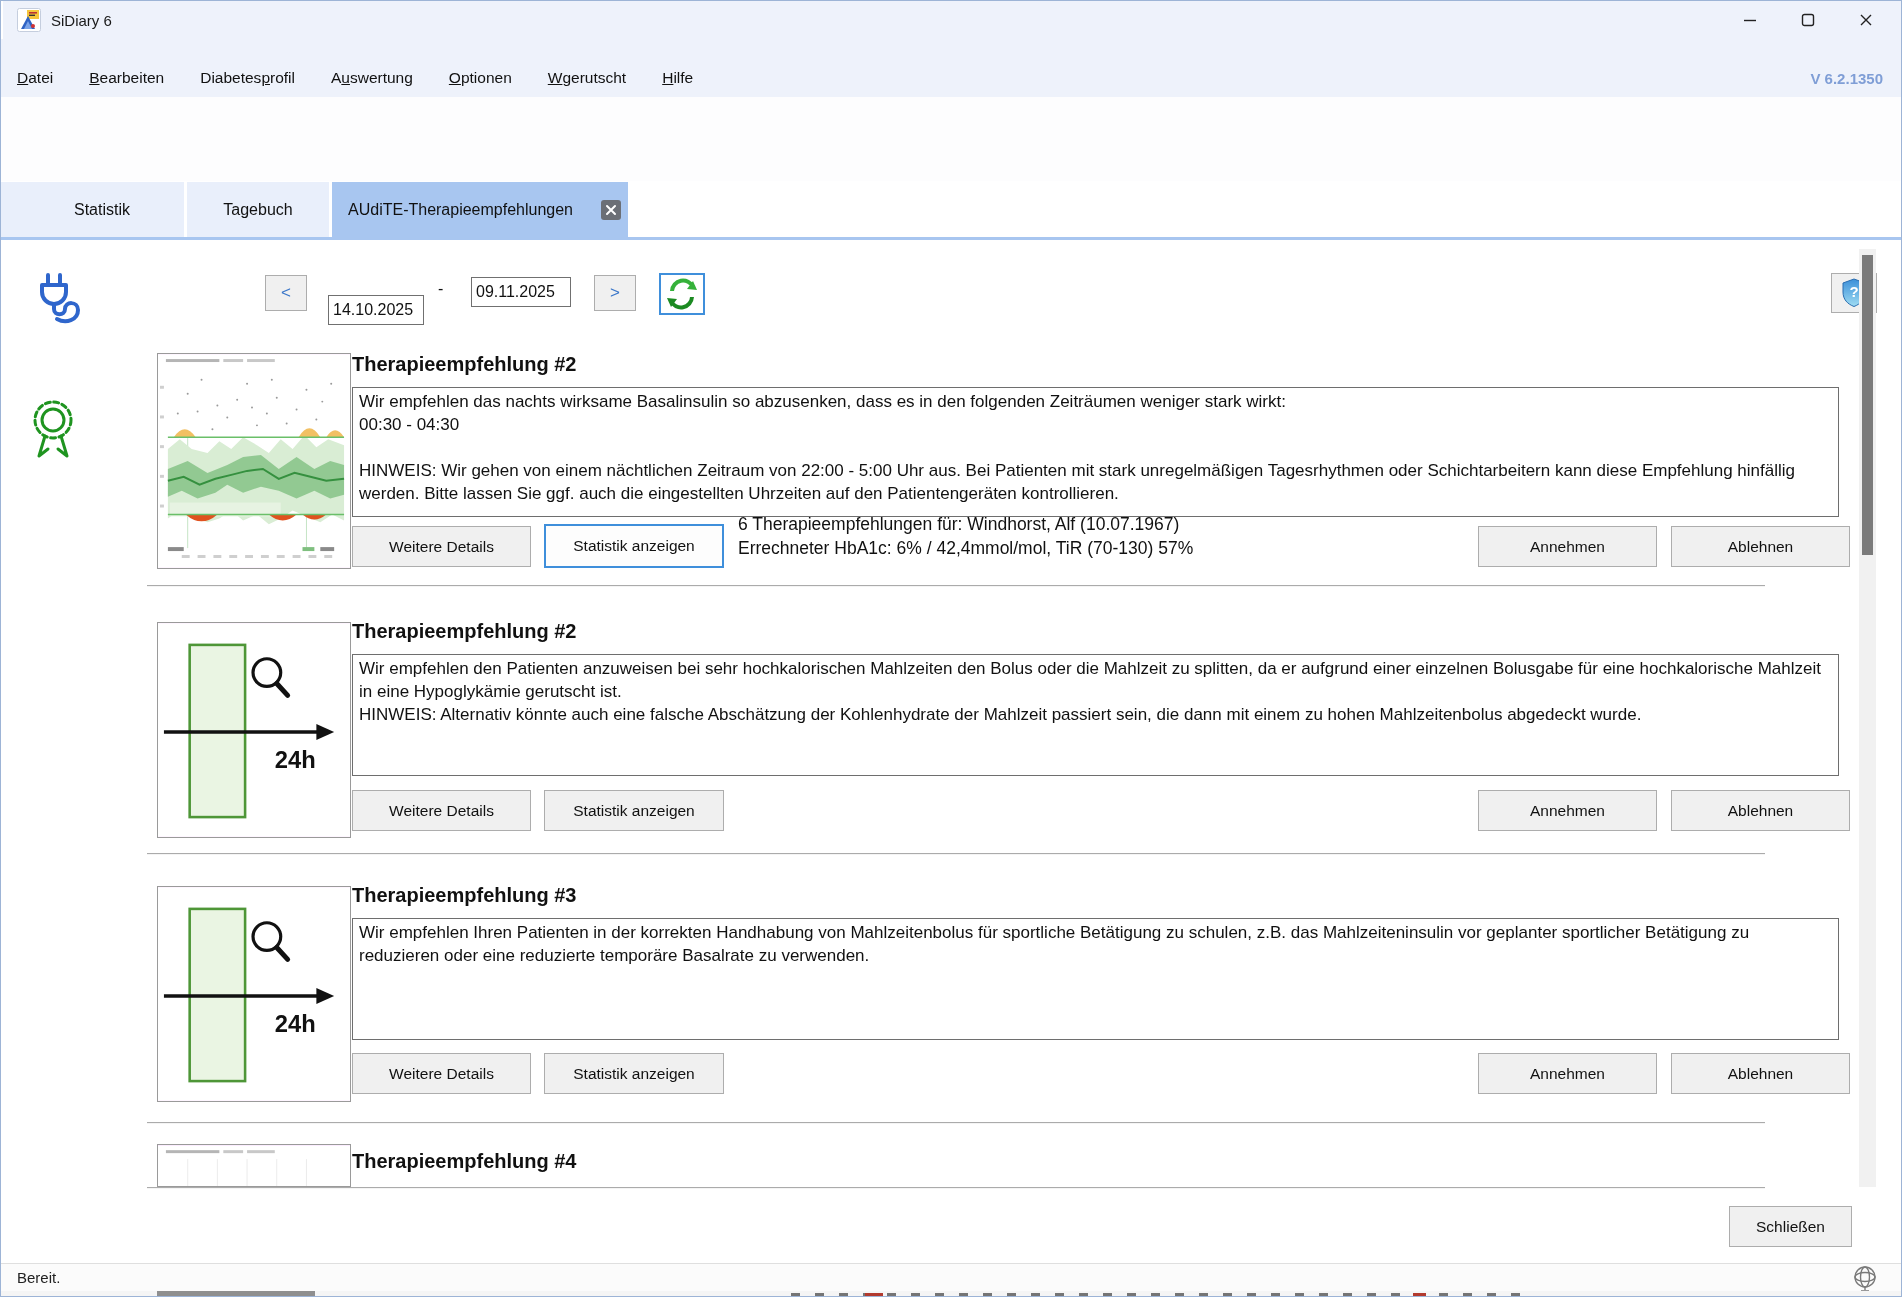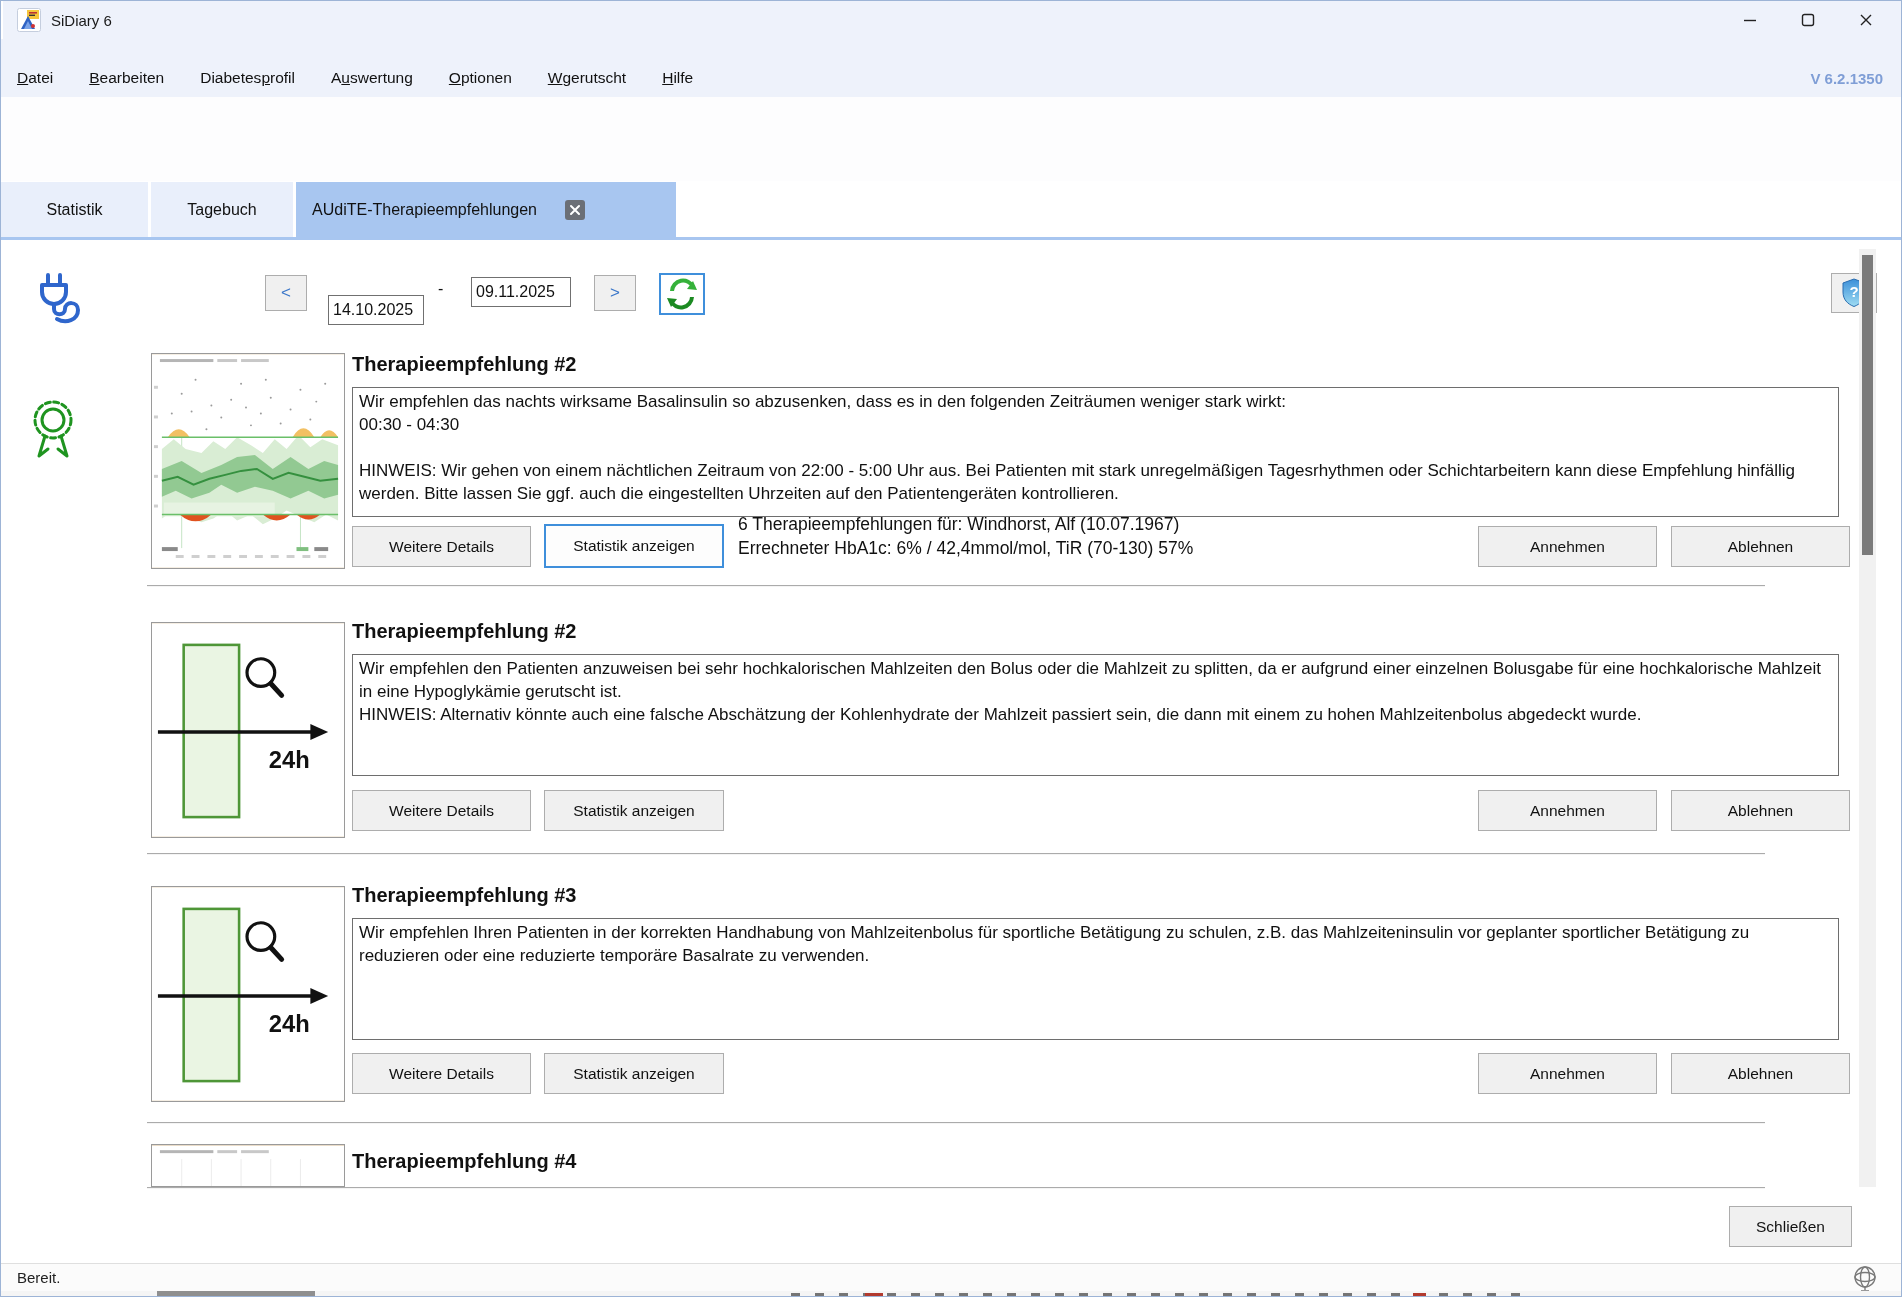--- a/index.html
+++ b/index.html
@@ -21,38 +21,38 @@
   .version{position:absolute;right:18px;bottom:10px;font-weight:bold;font-size:15px;color:#7f9ed6;}
   
   .toolbar{position:absolute;left:0;top:96px;width:100%;height:84px;background:#fdfdfe;}
   .tbi{position:absolute;top:116px;width:44px;height:44px;}
   .tbi svg g.ic{stroke:#4f82d9;stroke-width:2.2;fill:none;stroke-linecap:round;stroke-linejoin:round;}
   .tbsep{position:absolute;top:110px;width:1px;height:58px;background:#c9d4e8;}
   .recommend{position:absolute;right:20px;top:158px;font-weight:bold;font-size:15px;color:#a9bedf;}
   
   .tabstrip{position:absolute;left:0;top:181px;width:100%;height:55px;background:#ffffff;display:flex;}
   .tab{height:55px;display:flex;align-items:center;justify-content:center;font-size:16px;background:#e9effb;margin-right:3px;}
-  .tab.t1{width:147px;}
+  .tab.t1{width:164px;padding-left:19px;}
   .tab.t2{width:142px;}
-  .tab.active{width:380px;background:#a8c6f0;justify-content:flex-start;padding-left:16px;box-sizing:border-box;}
+  .tab.active{width:296px;background:#a8c6f0;justify-content:flex-start;padding-left:16px;box-sizing:border-box;}
   .tabclose{margin-left:28px;width:20px;height:20px;}
   .tabunderline{position:absolute;left:0;top:236px;width:100%;height:3px;background:#a8c6f0;}
   
   .content{position:absolute;left:0;top:239px;width:100%;height:1023px;background:#fff;}
   .sideicon{position:absolute;}
   .label{font-size:15px;}
   .zlabel{position:absolute;left:158px;top:283px;}
   .navbtn{position:absolute;width:42px;height:36px;background:#f0f0f0;border:1px solid #adadad;font-size:17px;color:#3a76c9;display:flex;align-items:center;justify-content:center;box-sizing:border-box;}
   .datefield{position:absolute;height:30px;border:1px solid #707070;font-family:"Liberation Sans",sans-serif;font-size:16px;padding:0 4px;box-sizing:border-box;background:#fff;color:#111;}
   .dash{position:absolute;left:437px;top:282px;font-size:16px;}
   .refreshbtn{position:absolute;left:658px;top:272px;width:46px;height:42px;background:#fff;border:2px solid #3f8fdb;display:flex;align-items:center;justify-content:center;box-sizing:border-box;}
   .patienthdr{position:absolute;left:737px;top:272px;font-weight:normal;font-size:17.5px;line-height:24px;white-space:nowrap;}
   .helpbtn{position:absolute;left:1830px;top:272px;width:46px;height:40px;background:#f0f0f0;border:1px solid #adadad;display:flex;align-items:center;justify-content:center;box-sizing:border-box;}
   
-  .thumb{position:absolute;left:150px;width:194px;height:216px;border:1px solid #9a9a9a;background:#a16207;box-sizing:border-box;overflow:hidden;}
+  .thumb{position:absolute;left:156px;width:194px;height:216px;border:1px solid #9a9a9a;background:#f0abfc;box-sizing:border-box;overflow:hidden;}
   .cardtitle{position:absolute;left:351px;font-size:20px;font-weight:bold;}
   .cardbox{position:absolute;left:351px;width:1487px;border:1px solid #6e6e6e;box-sizing:border-box;font-size:17px;line-height:23px;padding:2px 6px;white-space:pre-wrap;overflow:hidden;}
   .btn{position:absolute;height:41px;background:#f0f0f0;border:1px solid #adadad;font-family:"Liberation Sans",sans-serif;font-size:15.5px;color:#111;display:flex;align-items:center;justify-content:center;box-sizing:border-box;}
   .btn.focus{border:2px solid #3f8fdb;background:#fdfdfd;}
   .divider{position:absolute;left:146px;width:1618px;height:0;border-top:1px solid #ababab;border-bottom:1px solid #f4f4f4;}
   
   .vscroll{position:absolute;left:1858px;top:248px;width:17px;height:938px;background:#f1f1f1;}
   .vthumb{position:absolute;left:3px;top:6px;width:11px;height:300px;background:#7b7b7b;}
   .closebtn{left:1728px;top:1205px;width:123px;}
   

